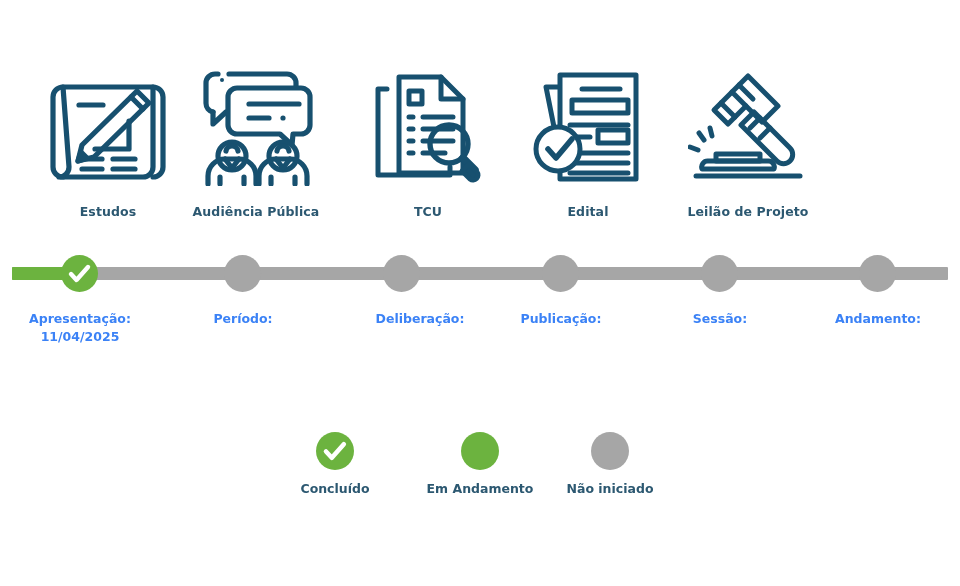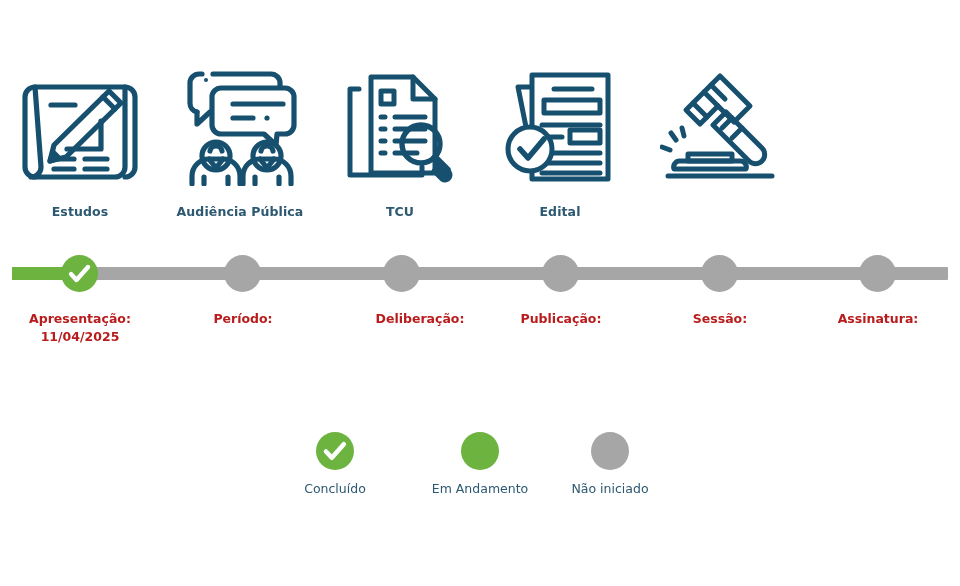--- a/index.html
+++ b/index.html
@@ -30,20 +30,21 @@
     left: 0;
     width: 960px;
     height: 175px;
   }
   .stage-col {
     position: absolute;
     top: 0;
     width: 160px;
     height: 175px;
     text-align: center;
+    margin-left: 28px;
   }
   .stage-icon {
     height: 130px;
     display: flex;
     align-items: center;
     justify-content: center;
   }
   .stage-icon svg {
     display: block;
   }
@@ -106,21 +107,21 @@
     width: 960px;
     height: 60px;
   }
   .caption {
     position: absolute;
     top: 0;
     width: 160px;
     text-align: center;
     font-size: 12.5px;
     font-weight: bold;
-    color: #b91c1c;
+    color: #3b82f6;
     line-height: 1.45;
     white-space: nowrap;
   }
 
   
   .legend {
     position: absolute;
     left: 0;
     top: 432px;
     width: 960px;
@@ -140,21 +141,21 @@
     position: relative;
   }
   .legend-dot svg {
     position: absolute;
     left: 0;
     top: 0;
   }
   .legend-label {
     margin-top: 11px;
     font-size: 12.5px;
-    font-weight: normal;
+    font-weight: bold;
     color: #2c5871;
     white-space: nowrap;
   }
 </style>
 </head>
 <body>
 
 <div id="stage">
 
   <div class="stage-row">
@@ -170,21 +171,21 @@
           <path d="M33 88 h20 M64 88 h22"></path>
           <path d="M33 98 h20 M64 98 h22"></path>
           <path d="M33 74 L88 20 l12 12 L45 86 l-16 4 z"></path>
           <path d="M82 26 l12 12"></path>
           <path d="M29 90 l9 -3 -6 -6 z" fill="#17506f"></path>
         </svg>
       </div>
       <div class="stage-label">Estudos</div>
     </div>
 
-    <div class="stage-col" style="left:160px">
+    <div class="stage-col" style="left:148px">
       <div class="stage-icon">
         <svg width="122" height="118" viewBox="0 0 122 118" fill="none" stroke="#17506f" stroke-width="5.2" stroke-linecap="round" stroke-linejoin="round">
 
           <path d="M34 6 h58 a9 9 0 0 1 9 9 v4 M18 44 a9 9 0 0 1 -7 -8.8 V15 a9 9 0 0 1 9 -9 h3"></path>
           <path d="M18 44 v12 l13 -12"></path>
           <circle cx="27" cy="12" r="2" fill="#17506f" stroke="none"></circle>
 
           <path d="M42 20 h64 a9 9 0 0 1 9 9 v28 a9 9 0 0 1 -9 9 h-8 l-1 11 -12 -11 h-43 a9 9 0 0 1 -9 -9 V29 a9 9 0 0 1 9 -9 z"></path>
           <path d="M54 36 h50"></path>
           <path d="M54 50 h20"></path>
@@ -251,20 +252,21 @@
 
           <path d="M66 44 l36 36 a9 9 0 0 1 -13 13 l-36 -36 z"></path>
           <path d="M72 50 l-10 10 M82 60 l-10 10"></path>
 
           <path d="M28 86 h44 v7 h-44 z"></path>
           <path d="M20 93 h60 a6 6 0 0 1 6 8 h-72 a6 6 0 0 1 6 -8 z"></path>
           <path d="M8 108 h104"></path>
           <path d="M16 72 l-5 -7 M24 68 l-2 -8 M10 82 l-8 -3"></path>
         </svg>
       </div>
+      <div class="stage-label">Leilão de Projeto</div>
     </div>
 
   </div>
 
   <div class="timeline">
     <div class="track track-base"></div>
     <div class="track track-done"></div>
 
     <div class="node done" style="left:61px">
       <svg width="37" height="37" viewBox="0 0 37 37">
@@ -289,21 +291,21 @@
     <div class="caption" style="left:340px">
       <div>Deliberação:</div>
     </div>
     <div class="caption" style="left:481px">
       <div>Publicação:</div>
     </div>
     <div class="caption" style="left:640px">
       <div>Sessão:</div>
     </div>
     <div class="caption" style="left:798px">
-      <div>Assinatura:</div>
+      <div>Andamento:</div>
     </div>
   </div>
 
   <div class="legend">
 
     <div class="legend-item" style="left:250px">
       <div class="legend-dot" style="background:#6cb33f">
         <svg width="38" height="38" viewBox="0 0 38 38">
           <path d="M10 19.5 l5.8 6.2 l12 -13.5" fill="none" stroke="#ffffff" stroke-width="4.6" stroke-linecap="round" stroke-linejoin="round"></path>
         </svg>

